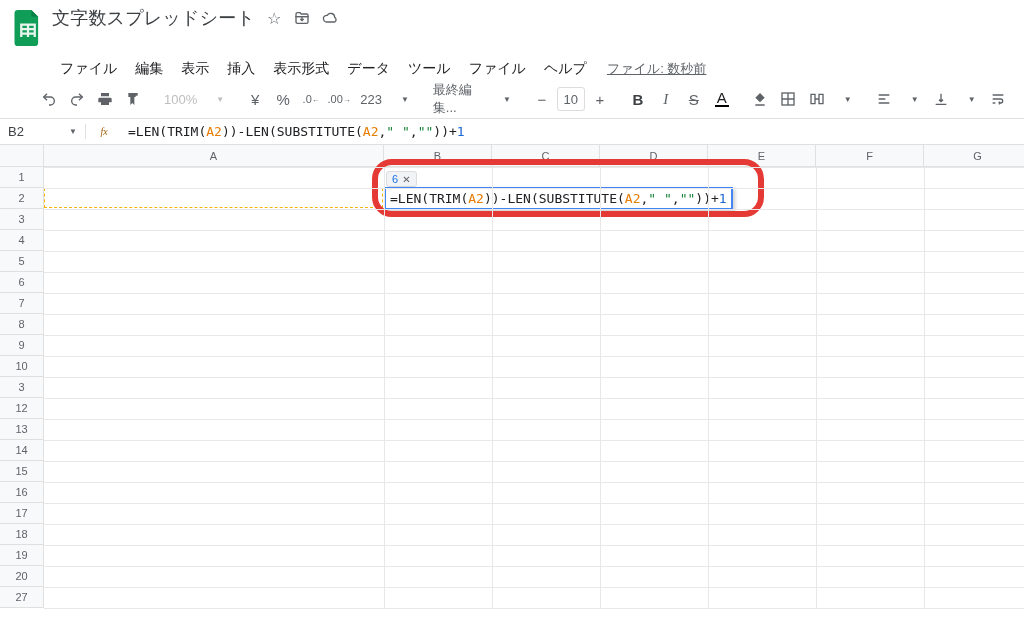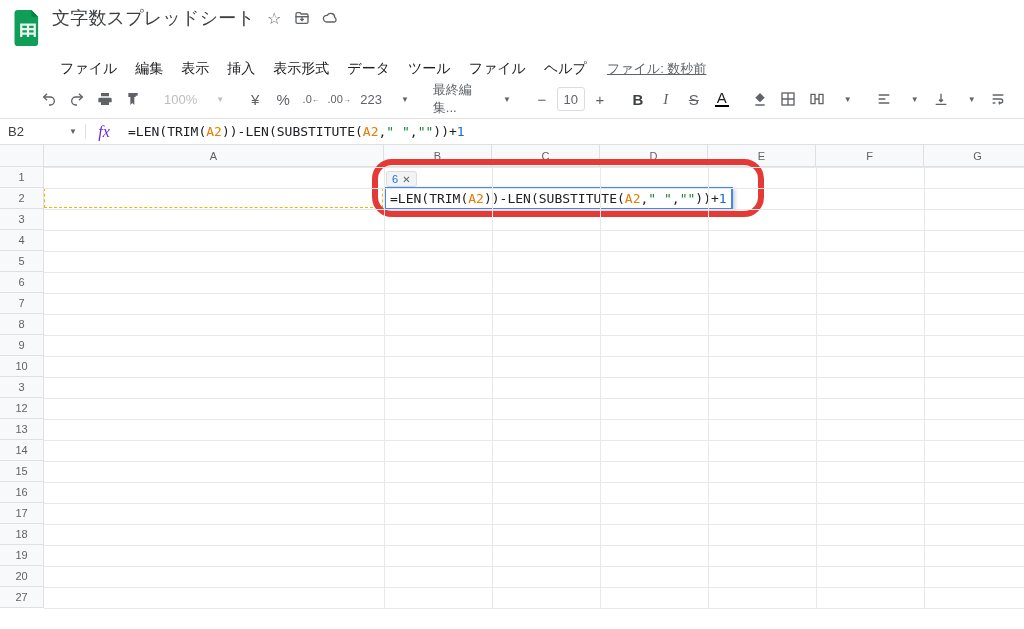--- a/index.html
+++ b/index.html
@@ -24,21 +24,21 @@
 .tsel { height: 24px; display: flex; align-items: center; gap: 19px; padding: 0 6px; color: #5f6368; font-size: 13px; }
 .tsel .caret { font-size: 8px; }
 .bold { font-weight: bold; color: #3c4043; }
 .strike { text-decoration: line-through; }
 .underline-a { border-bottom: 2px solid #000; padding: 0 2px; line-height: 14px; color: #202124; }
 
 
 .fbar { display: flex; align-items: center; border-bottom: 1px solid #e0e0e0; height: 26px; }
 .namebox { width: 86px; border-right: 1px solid #e0e0e0; display: flex; align-items: center; padding: 0 8px; font-size: 13px; color: #3c4043; justify-content: space-between; }
 .namebox .caret { font-size: 8px; color: #5f6368; }
-.fx { width: 36px; color: #6d28d9; font-style: italic; font-family: serif; font-size: 16px; text-align: center; }
+.fx { width: 36px; color: #a16207; font-style: italic; font-family: serif; font-size: 10px; text-align: center; }
 .formula { flex: 1; font-family: "Consolas", monospace; font-size: 13px; color: #202124; padding-left: 6px; }
 .tok-fn { color: #202124; }
 .tok-ref { color: #e67c00; }
 .tok-str { color: #188038; }
 .tok-num { color: #1967d2; }
 
 
 .grid { position: relative; }
 .corner { position: absolute; left: 0; top: 0; width: 44px; height: 22px; background: #f8f9fa; border-right: 1px solid #e0e0e0; border-bottom: 1px solid #e0e0e0; }
 .col-headers { position: absolute; left: 44px; top: 0; height: 22px; display: flex; }

